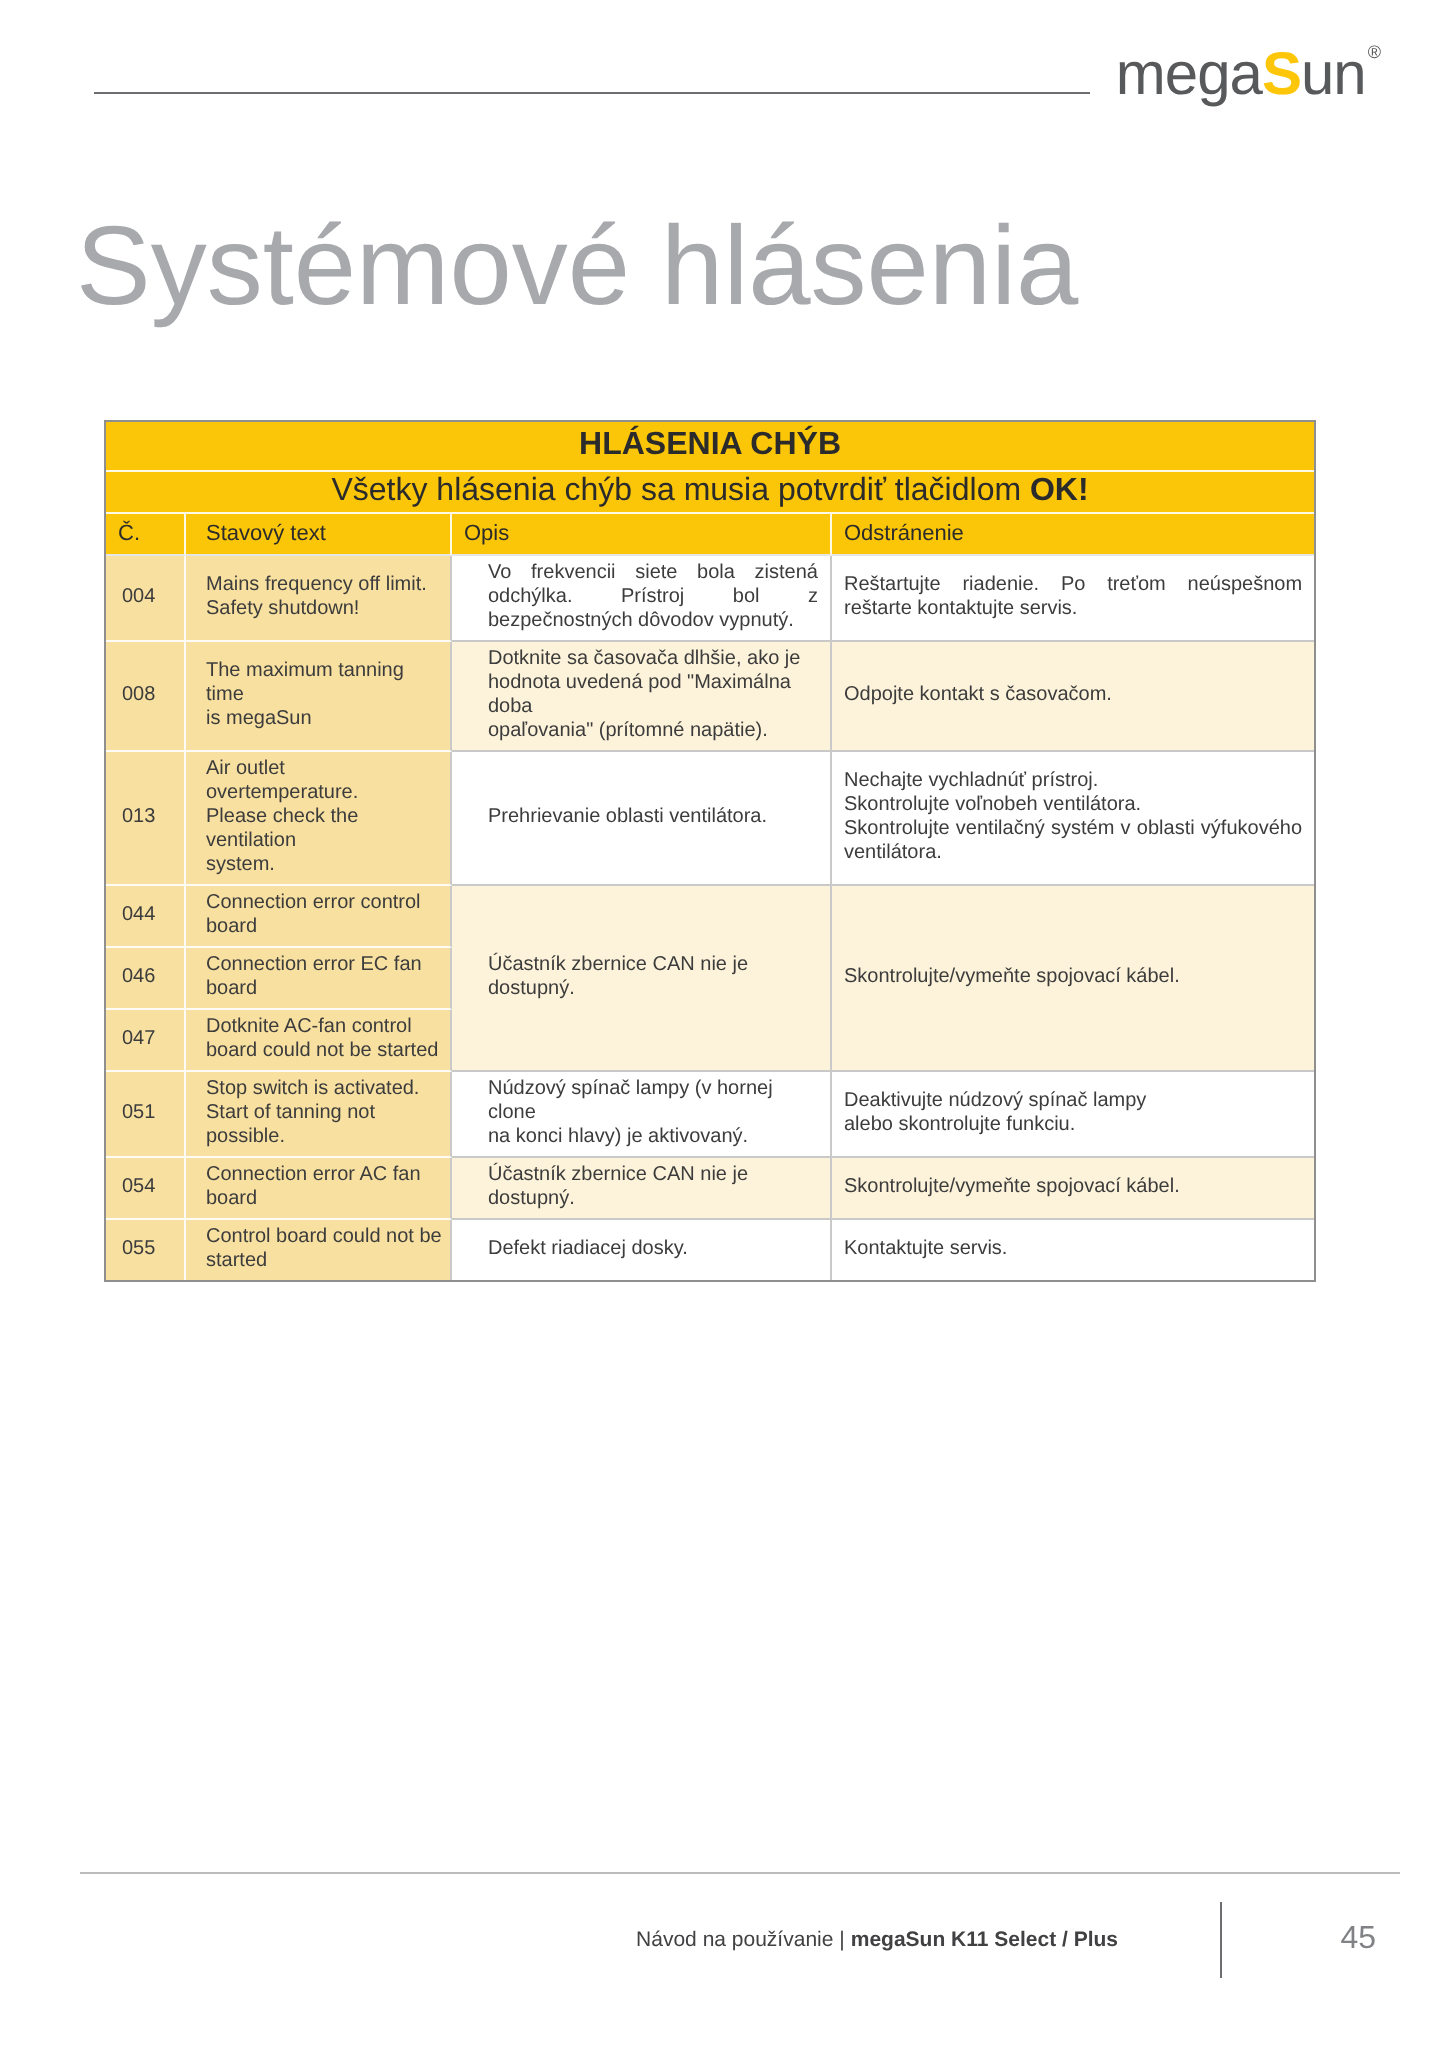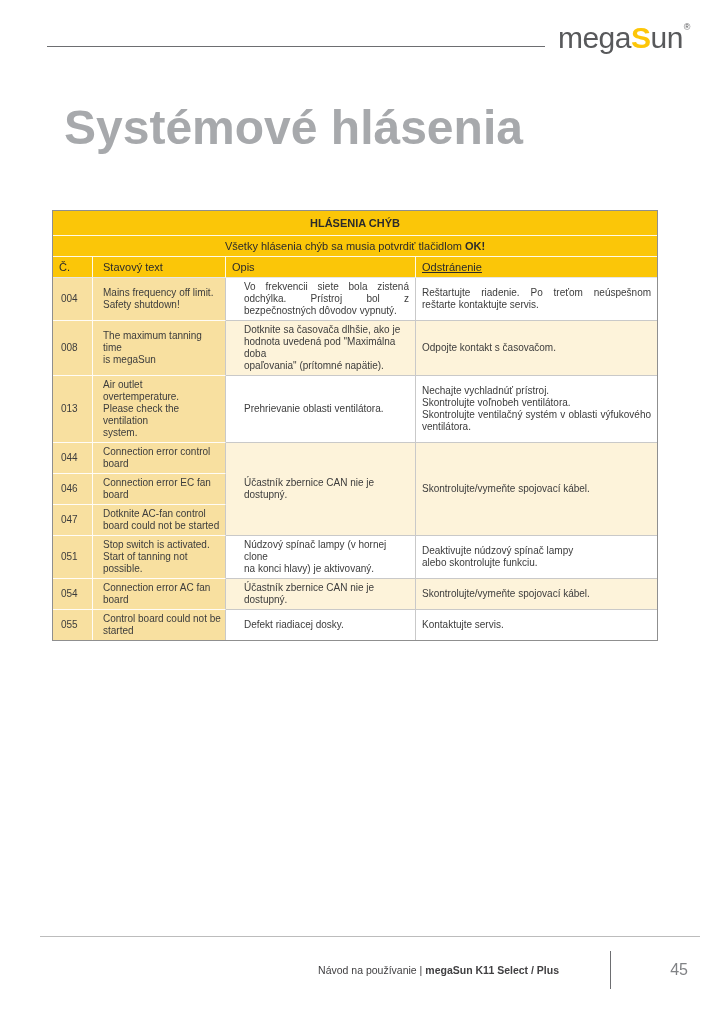--- a/index.html
+++ b/index.html
@@ -13,35 +13,35 @@
     width:724px;height:1024px;position:relative;background:#ffffff;
     font-family:"Liberation Sans", sans-serif;color:var(--ink);overflow:hidden;
   }
   
   .head-rule{position:absolute;left:47px;top:46px;width:498px;height:1px;background:#6d6e71;}
   .logo{position:absolute;top:21px;right:34px;font-size:30px;letter-spacing:-0.5px;
         color:var(--logo-gray);white-space:nowrap;}
   .logo .accent{color:var(--logo-yellow);font-weight:bold;}
   .logo .tm{font-size:9px;vertical-align:18px;margin-left:1px;}
   
-  .page-title{position:absolute;left:64px;top:100px;margin:0;font-size:48px;font-weight:bold;
+  .page-title{position:absolute;left:38px;top:100px;margin:0;font-size:56px;font-weight:normal;
         color:var(--title-gray);letter-spacing:0;}
   
   .err-table{position:absolute;left:52px;top:210px;width:604px;border-collapse:separate;
         border-spacing:0;border:1px solid var(--outer);table-layout:fixed;
         font-size:10px;line-height:12px;color:var(--ink);}
   .err-table th,.err-table td{vertical-align:middle;}
   thead th{background:var(--yellow);color:#2b2b2b;font-weight:normal;}
-  th.t-title{font-size:11px;font-weight:bold;padding:6px 4px;
+  th.t-title{font-size:16px;font-weight:bold;padding:6px 4px;
         border-bottom:1px solid rgba(255,255,255,.9);}
-  th.t-sub{font-size:11px;text-align:center;padding:4px 4px;
+  th.t-sub{font-size:16px;text-align:center;padding:4px 4px;
         border-bottom:1px solid rgba(255,255,255,.9);}
   th.t-col{font-size:11px;text-align:left;padding:4px 0 4px 6px;
         border-bottom:1px solid #e6e6e6;border-right:1px solid rgba(255,255,255,.9);}
-  th.t-col:last-child{border-right:none;text-decoration:underline;}
+  th.t-col:last-child{border-right:none;}
   th.t-col.h-status{padding-left:10px;margin-top:32px;}
   tbody td{padding:3px 6px;}
   td.col-code{background:var(--gold);padding-left:8px;
         border-right:1px solid rgba(255,255,255,.9);border-bottom:1px solid rgba(255,255,255,.9);}
   td.col-status{background:var(--gold);padding-left:10px;padding-right:4px;
         border-right:1px solid var(--border);border-bottom:1px solid rgba(255,255,255,.9);}
   td.col-opis{border-right:1px solid var(--border);border-bottom:1px solid var(--border);padding-left:18px;}
   td.col-fix{border-bottom:1px solid var(--border);}
   tr.shade-white .col-opis,tr.shade-white .col-fix{background:#ffffff;}
   tr.shade-cream .col-opis,tr.shade-cream .col-fix{background:var(--cream);}

